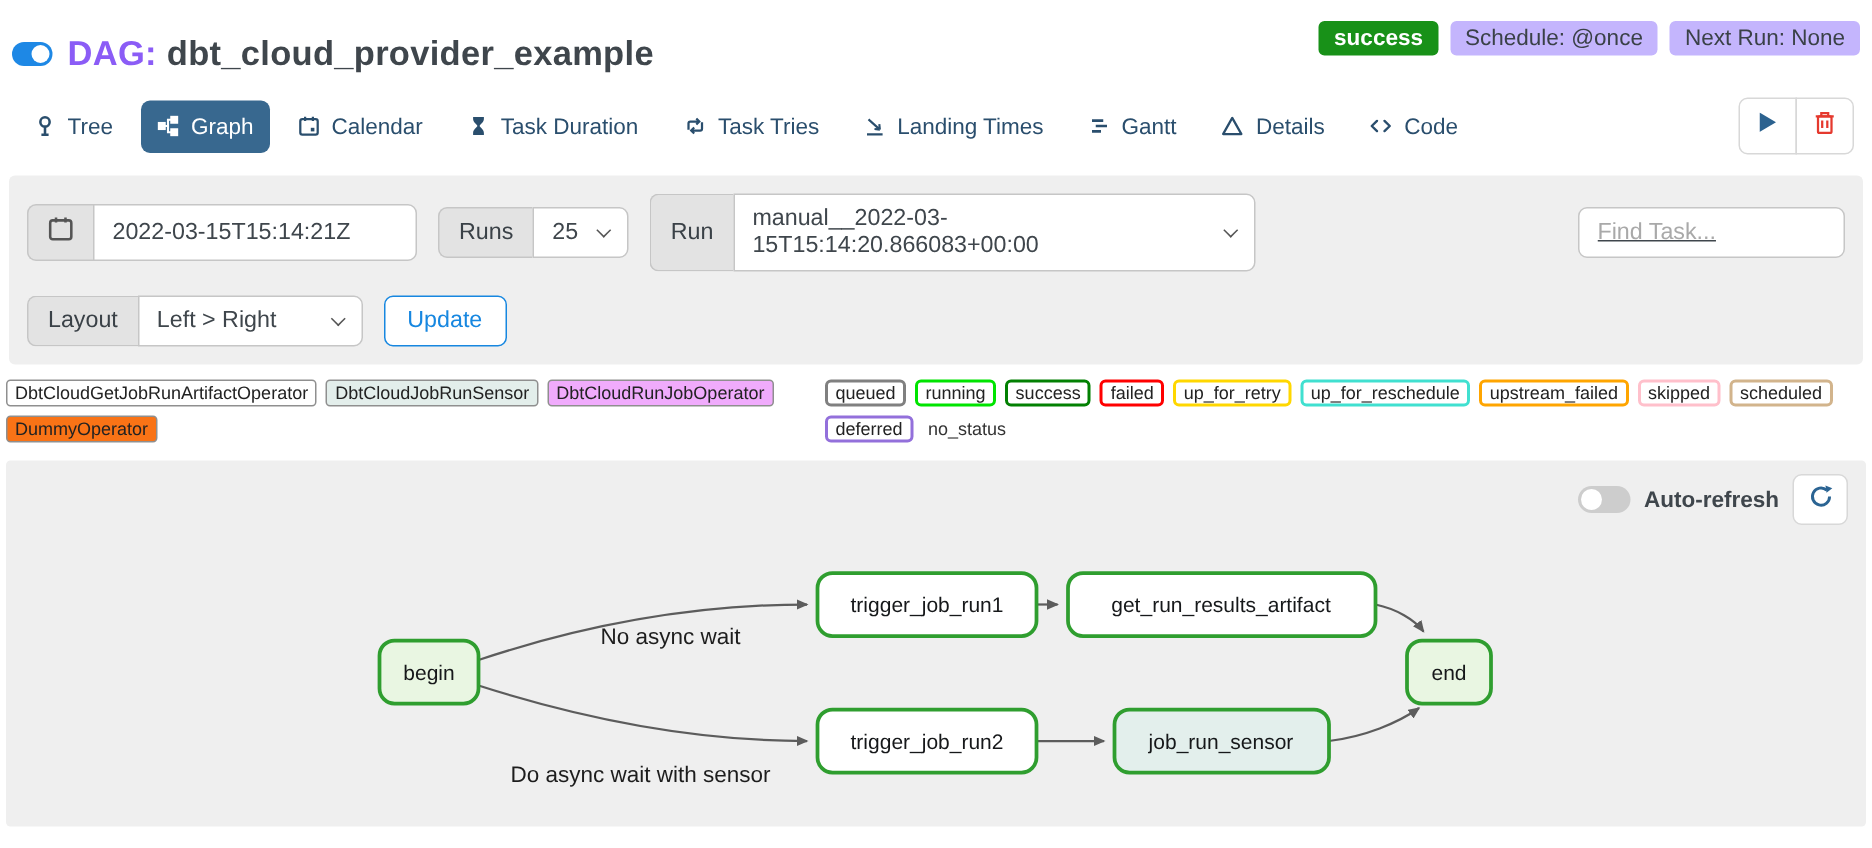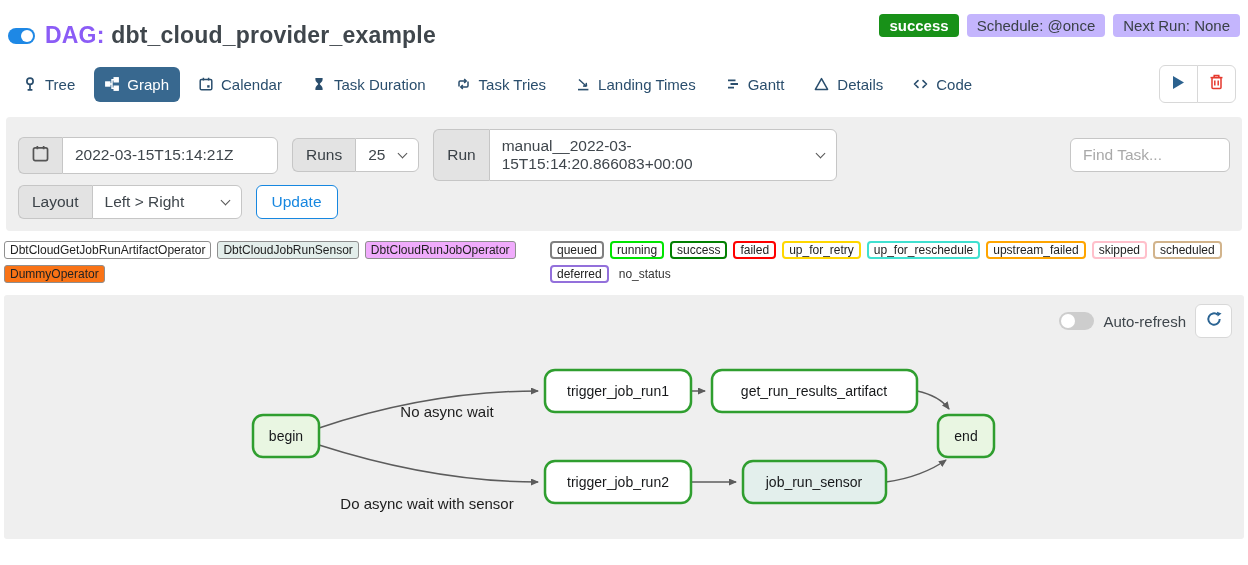--- a/index.html
+++ b/index.html
@@ -32,50 +32,50 @@
   .ticon svg { display:block; }
   .action-group { margin-left:auto; display:flex; }
   .icon-btn { width:39px; height:38px; background:#fff; border:1px solid #d8d8d8; display:flex;
               align-items:center; justify-content:center; cursor:pointer; }
   .icon-btn:first-child { border-radius:6px 0 0 6px; }
   .icon-btn:last-child  { border-radius:0 6px 6px 0; margin-left:-1px; }
 
   
   .filter-panel { margin:14px 6px 0 6px; background:#efefef; border-radius:4px; padding:12px; }
   .frow { display:flex; align-items:center; gap:14px; }
-  .frow + .frow { margin-top:4px; }
+  .frow + .frow { margin-top:16px; }
   .igroup { display:flex; align-items:stretch; }
   .addon { background:#e3e3e3; border:1px solid #c6c6c6; border-right:none; padding:7px 13px;
            font-size:15.5px; color:#3a4147; border-radius:6px 0 0 6px; display:flex; align-items:center; }
   .field { background:#fff; border:1px solid #c6c6c6; padding:7px 12px; font-size:15.5px;
            color:#3f464c; border-radius:0 6px 6px 0; display:flex; align-items:center; }
   input.field { outline:none; font-family:inherit; }
   .sel { gap:12px; justify-content:space-between; cursor:pointer; }
   .chev { width:7px; height:7px; border-right:1.6px solid #555; border-bottom:1.6px solid #555;
           transform:rotate(45deg); margin-top:-3px; flex:0 0 auto; }
-  .find-task { margin-left:auto; width:160px; border-radius:6px; }
+  .find-task { margin-left:auto; width:178px; border-radius:6px;text-decoration:underline; }
   .find-task::placeholder { color:#a9a9a9; }
   .update-btn { background:#fff; border:1.5px solid #1787e0; color:#1787e0; font-size:15.5px;
                 padding:7px 15px; border-radius:6px; cursor:pointer; font-family:inherit; }
 
   
   .legend { display:flex; padding:10px 4px 0 4px; font-size:12px; }
   .legend-ops { width:546px; flex:0 0 auto; }
   .legend-states { flex:1; }
   .lrow { display:flex; gap:6px; margin-bottom:6px; align-items:center; }
   .op-badge { border:1px solid #8f8f8f; border-radius:3px; padding:1px 5px; color:#222; white-space:nowrap; cursor:default; }
   .st-badge { border:2px solid #888; border-radius:4px; padding:0 5px; background:#fff; color:#222; white-space:nowrap; cursor:default; }
   .no-status { padding:2px 4px; color:#333; }
 
   
   .graph-panel { position:relative; margin:6px 4px 0 4px; height:244px; background:#efefef; border-radius:3px; }
   .autorefresh { position:absolute; top:9px; right:12px; display:flex; align-items:center; gap:9px; z-index:2; }
   .ar-toggle { width:35px; height:18px; border-radius:10px; background:#cdcdcd; position:relative; cursor:pointer; }
   .ar-toggle .knob { position:absolute; top:2px; left:2px; width:14px; height:14px; border-radius:50%; background:#fff; }
-  .ar-label { font-size:15px; color:#3f464c; }
+  .ar-label { font-size:15px; color:#3f464c;font-weight:bold; }
   .refresh-btn { width:37px; height:34px; background:#fff; border:1px solid #d8d8d8; border-radius:6px;
                  display:flex; align-items:center; justify-content:center; cursor:pointer; }
   svg.graph { position:absolute; left:0; top:0; }
   .edge { fill:none; stroke:#5c5c5c; stroke-width:1.5; }
   .node { stroke:#2f9e2f; stroke-width:2.5; cursor:pointer; }
   .nodelabel { font-size:14px; fill:#16181a; text-anchor:middle; font-family:"Liberation Sans",sans-serif; }
   .edgelabel { font-size:15px; fill:#1d1d1d; text-anchor:middle; font-family:"Liberation Sans",sans-serif; }
 </style>
 </head>
 <body>

